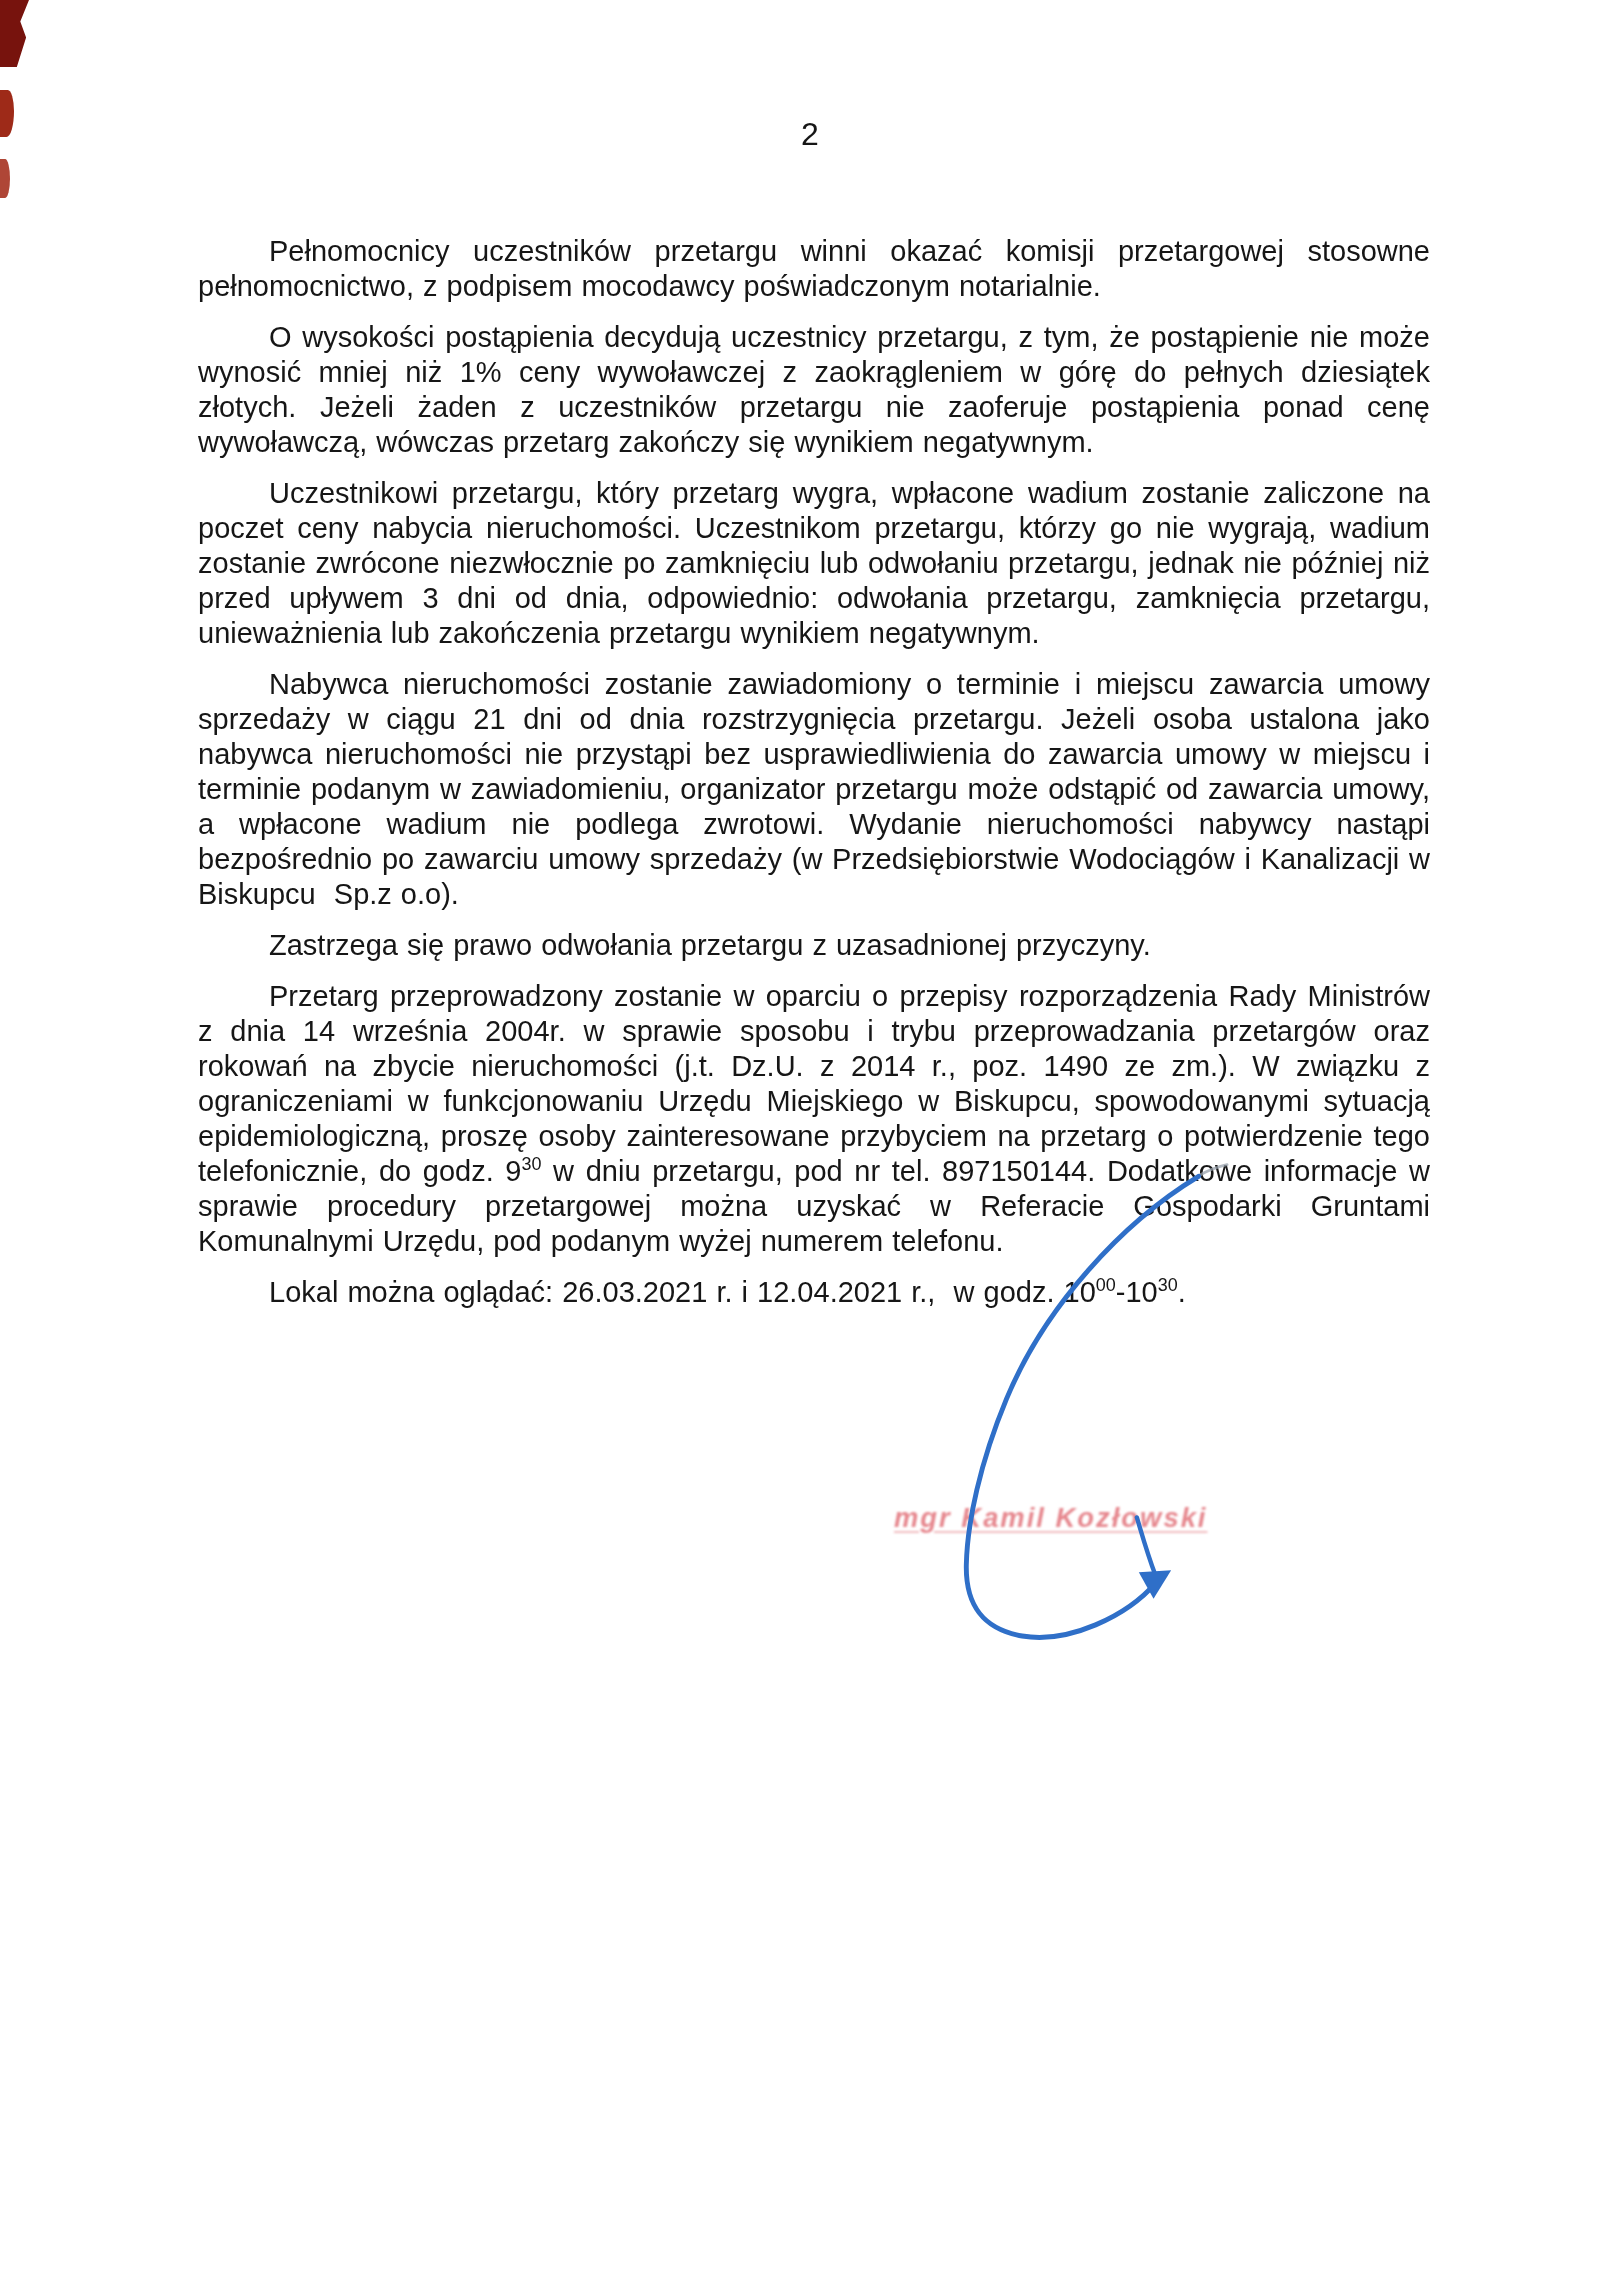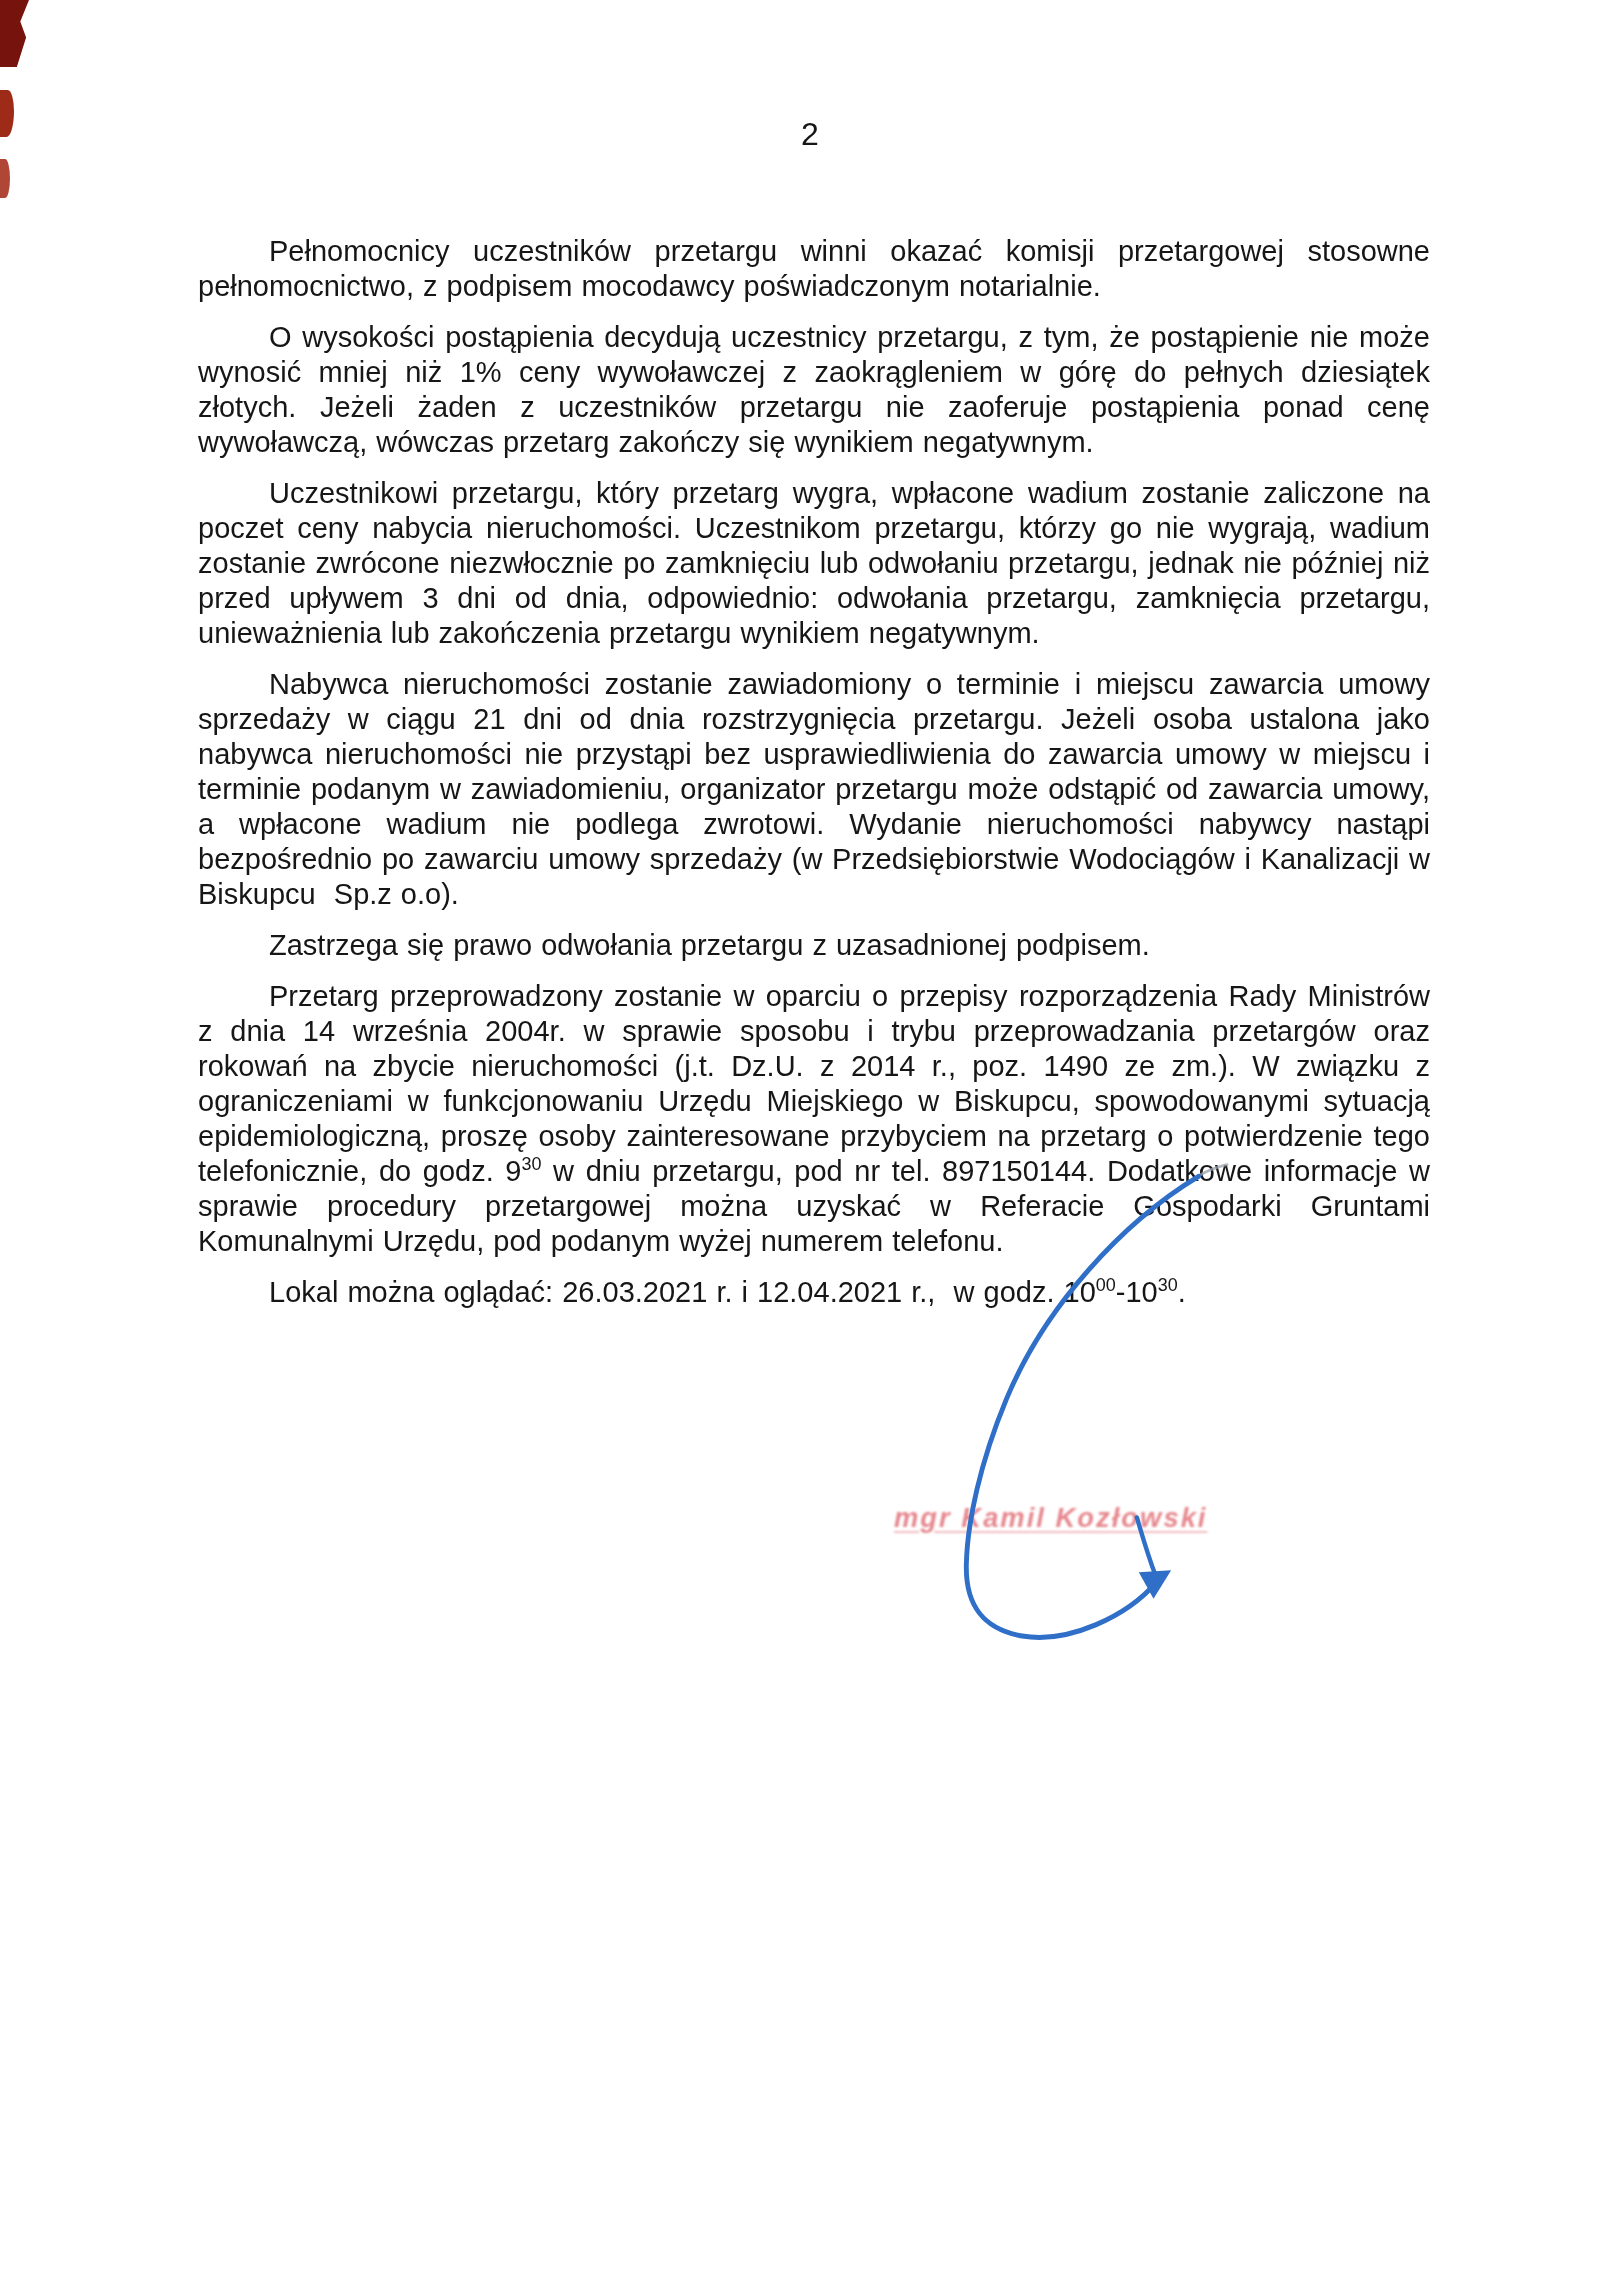--- a/index.html
+++ b/index.html
@@ -70,21 +70,21 @@
   <div class="scan-mark mark2"></div>
   <div class="scan-mark mark3"></div>
 
   <div class="page-number">2</div>
 
   <div class="doc-body">
       <p class="para"><span>Pełnomocnicy uczestników przetargu winni okazać komisji przetargowej stosowne pełnomocnictwo, z podpisem mocodawcy poświadczonym notarialnie.</span></p>
       <p class="para"><span>O wysokości postąpienia decydują uczestnicy przetargu, z tym, że postąpienie nie może wynosić mniej niż 1% ceny wywoławczej z zaokrągleniem w górę do pełnych dziesiątek złotych. Jeżeli żaden z uczestników przetargu nie zaoferuje postąpienia ponad cenę wywoławczą, wówczas przetarg zakończy się wynikiem negatywnym.</span></p>
       <p class="para"><span>Uczestnikowi przetargu, który przetarg wygra, wpłacone wadium zostanie zaliczone na poczet ceny nabycia nieruchomości. Uczestnikom przetargu, którzy go nie wygrają, wadium zostanie zwrócone niezwłocznie po zamknięciu lub odwołaniu przetargu, jednak nie później niż przed upływem 3 dni od dnia, odpowiednio: odwołania przetargu, zamknięcia przetargu, unieważnienia lub zakończenia przetargu wynikiem negatywnym.</span></p>
       <p class="para"><span>Nabywca nieruchomości zostanie zawiadomiony o terminie i miejscu zawarcia umowy sprzedaży w ciągu 21 dni od dnia rozstrzygnięcia przetargu. Jeżeli osoba ustalona jako nabywca nieruchomości nie przystąpi bez usprawiedliwienia do zawarcia umowy w miejscu i terminie podanym w zawiadomieniu, organizator przetargu może odstąpić od zawarcia umowy, a wpłacone wadium nie podlega zwrotowi. Wydanie nieruchomości nabywcy nastąpi bezpośrednio po zawarciu umowy sprzedaży (w Przedsiębiorstwie Wodociągów i Kanalizacji w Biskupcu &nbsp;Sp.z o.o).</span></p>
-      <p class="para"><span>Zastrzega się prawo odwołania przetargu z uzasadnionej podpisem.</span></p>
+      <p class="para"><span>Zastrzega się prawo odwołania przetargu z uzasadnionej przyczyny.</span></p>
       <p class="para"><span>Przetarg przeprowadzony zostanie w oparciu o przepisy rozporządzenia Rady Ministrów z dnia 14 września 2004r. w sprawie sposobu i trybu przeprowadzania przetargów oraz rokowań na zbycie nieruchomości (j.t. Dz.U. z 2014 r., poz. 1490 ze zm.). </span><span class="b">W związku z ograniczeniami w funkcjonowaniu Urzędu Miejskiego w Biskupcu, spowodowanymi sytuacją epidemiologiczną, proszę osoby zainteresowane przybyciem na przetarg o potwierdzenie tego telefonicznie, do godz. 9</span><sup class="b">30</sup><span class="b">&nbsp;w dniu przetargu, pod nr tel. 897150144.</span><span> Dodatkowe informacje w sprawie procedury przetargowej można uzyskać w Referacie Gospodarki Gruntami Komunalnymi Urzędu, pod podanym wyżej numerem telefonu.</span></p>
       <p class="para"><span class="b">Lokal można oglądać: 26.03.2021 r. i 12.04.2021 r., &nbsp;w godz. 10</span><sup class="b">00</sup><span class="b">-10</span><sup class="b">30</sup><span class="b">.</span></p>
     </div>
 
   <div class="stamp-name">mgr Kamil Kozłowski</div>
 
   <svg class="signature" width="1621" height="2292" viewBox="0 0 1654 2338" xmlns="http://www.w3.org/2000/svg">
 
     <path d="M 1222 1200 C 1232 1194, 1243 1190, 1252 1188" fill="none" stroke="#98a2ac" stroke-width="3" stroke-linecap="round" opacity="0.75"></path>
 

